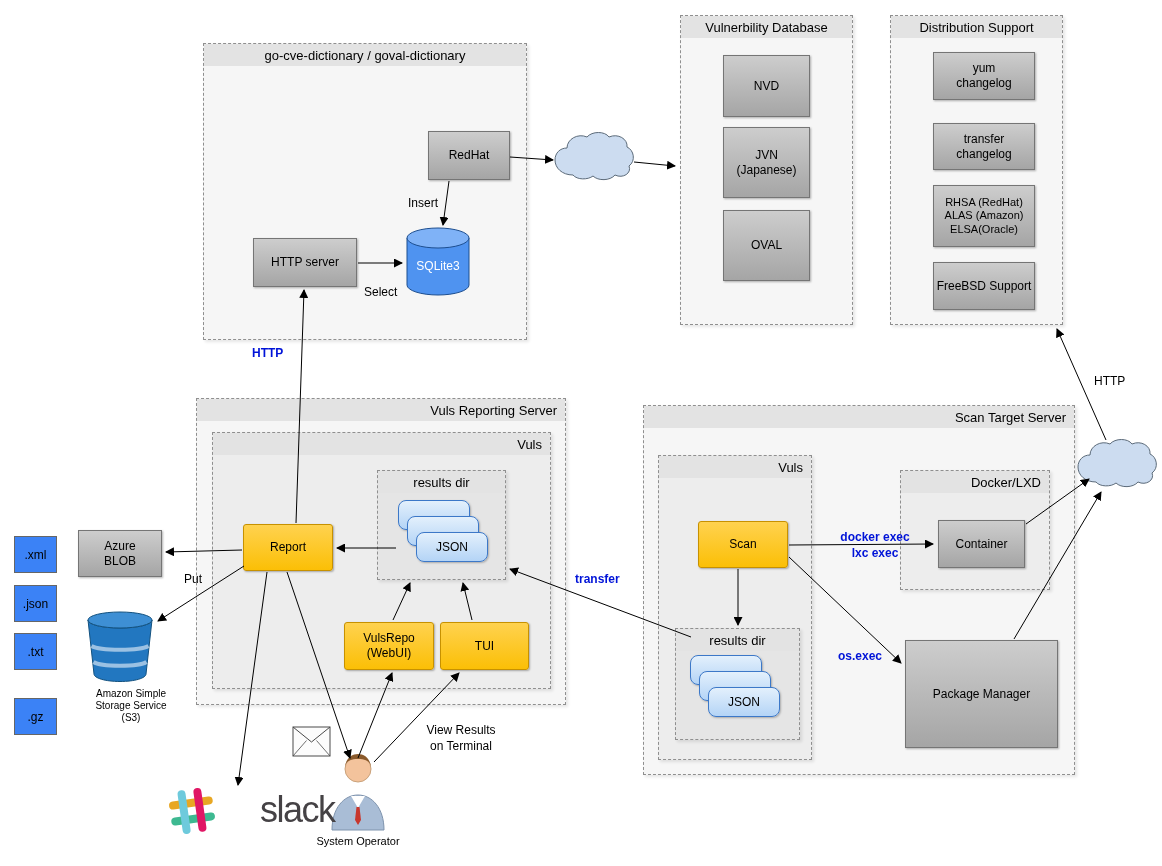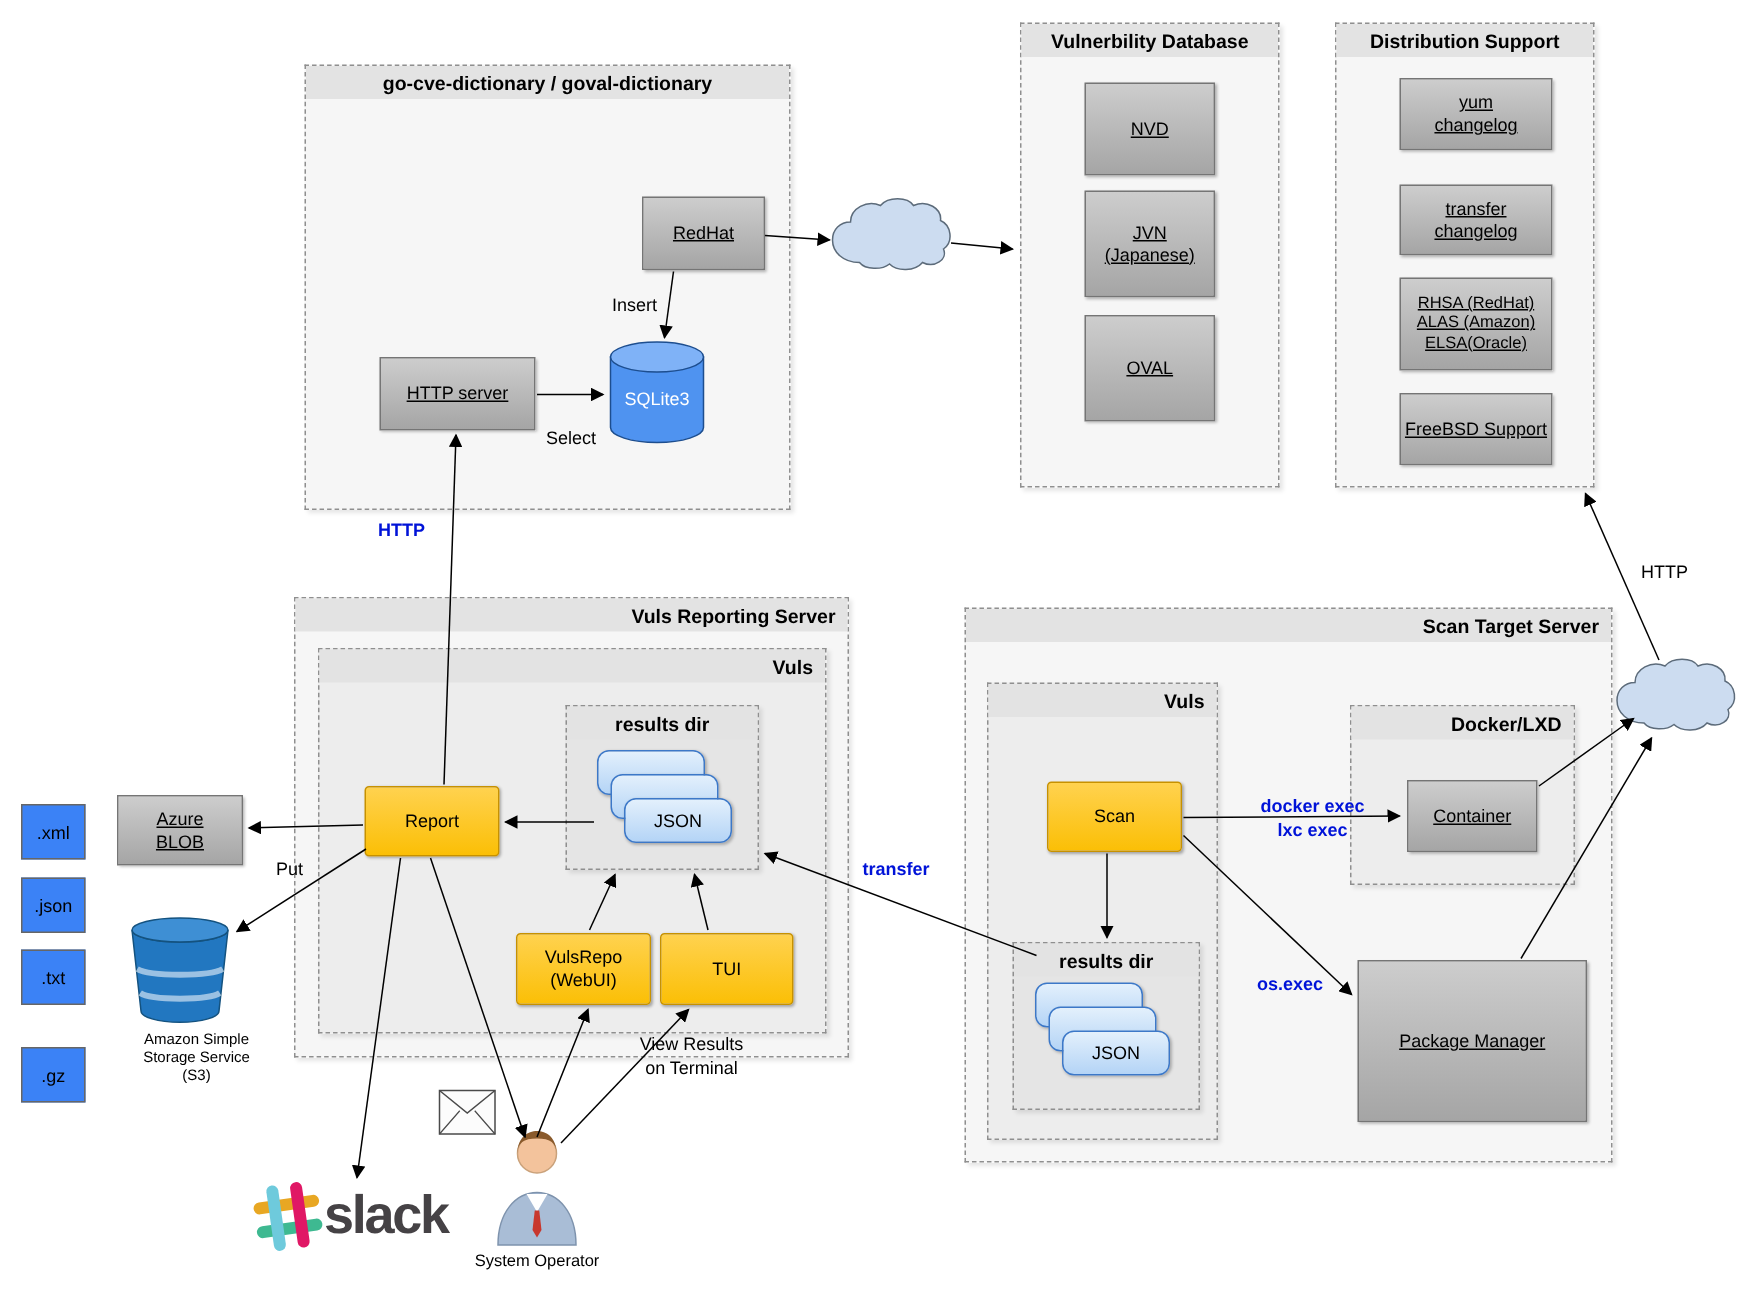--- a/index.html
+++ b/index.html
@@ -1,47 +1,47 @@
 <!DOCTYPE html>
 <html><head>
 <meta charset="utf-8">
 <style>
   html,body{margin:0;padding:0;background:#fff;}
   *{box-sizing:border-box;}
   .canvas{position:relative;width:1162px;height:866px;background:#fff;
           font-family:"Liberation Sans",sans-serif;color:#000;overflow:hidden;}
 
   .container{position:absolute;border:1px dashed #8f8f8f;background:rgba(128,128,128,0.07);
-             box-shadow:2px 2px 3px rgba(0,0,0,0.10);z-index:1;font-weight:bold;}
+             box-shadow:2px 2px 3px rgba(0,0,0,0.10);z-index:1;}
   .hd{height:22px;background:#e3e3e3;display:flex;align-items:center;justify-content:center;
       font-size:13px;white-space:pre;}
   .hd.right{justify-content:flex-end;padding-right:8px;}
 
   .box{position:absolute;display:flex;align-items:center;justify-content:center;
        text-align:center;font-size:12px;line-height:1.22;white-space:pre-line;z-index:2;
        box-shadow:1px 1px 2px rgba(0,0,0,0.3);}
-  .gray{background:linear-gradient(180deg,#cdcdcd,#a5a5a5);border:1px solid #757575;text-decoration:underline;}
+  .gray{background:linear-gradient(180deg,#cdcdcd,#a5a5a5);border:1px solid #757575;}
   .yellow{background:linear-gradient(180deg,#ffd24f,#fbbf06);border:1px solid #c79100;border-radius:3px;}
   .small{font-size:11px;}
 
   .chip{position:absolute;width:43px;height:37px;background:#3b82f6;border:1px solid #666;
         display:flex;align-items:center;justify-content:center;font-size:12px;z-index:2;}
 
   .stack{position:absolute;width:92px;height:64px;z-index:3;}
   .jsoncard{position:absolute;width:72px;height:30px;border:1px solid #3c78c8;border-radius:8px;
             background:linear-gradient(180deg,#e3f0fc,#b4d4f6);
             display:flex;align-items:center;justify-content:center;font-size:12px;
             box-shadow:1px 1px 2px rgba(0,0,0,0.25);}
 
   .lbl{position:absolute;font-size:12px;line-height:1.3;white-space:pre-line;z-index:6;}
   .lbl.blue{color:#0013d8;font-weight:bold;}
   .cap{position:absolute;text-align:center;font-size:10px;line-height:1.2;white-space:pre-line;z-index:6;}
   .cap.op{font-size:11px;}
-  .slack-text{position:absolute;font-size:36px;font-weight:bold;color:#454245;
-              letter-spacing:-1.5px;z-index:6;}
+  .slack-text{position:absolute;font-size:36px;font-weight:normal;color:#454245;
+              letter-spacing:-1.5px;z-index:6;margin-left:44px;}
 
   svg.overlay{position:absolute;left:0;top:0;z-index:5;pointer-events:none;}
   .edge{stroke:#000;stroke-width:1;fill:none;}
   .cloud{fill:#ccdcf0;stroke:#5c6b7a;stroke-width:1;}
   .svgtext{font-family:"Liberation Sans",sans-serif;font-size:12px;}
   .white{fill:#fff;}
 </style>
 </head>
 <body>
 
@@ -133,21 +133,21 @@
 
   <div class="lbl" style="left:396px;top:196px;width:42px;text-align:right">Insert</div>
   <div class="lbl" style="left:364px;top:285px">Select</div>
   <div class="lbl blue" style="left:252px;top:346px">HTTP</div>
   <div class="lbl" style="left:184px;top:572px">Put</div>
   <div class="lbl blue" style="left:575px;top:572px">transfer</div>
   <div class="lbl blue" style="left:835px;top:530px;width:80px;text-align:center">docker exec
 lxc exec</div>
   <div class="lbl blue" style="left:838px;top:649px">os.exec</div>
   <div class="lbl" style="left:1094px;top:374px">HTTP</div>
-  <div class="lbl" style="left:418px;top:689px;width:86px;text-align:center">View Results
+  <div class="lbl" style="left:418px;top:723px;width:86px;text-align:center">View Results
 on Terminal</div>
 
   <div class="cap" style="left:66px;top:688px;width:130px">Amazon Simple
 Storage Service
 (S3)</div>
   <div class="cap op" style="left:303px;top:835px;width:110px">System Operator</div>
   <div class="slack-text" style="left:216px;top:789px">slack</div>
 
   <svg class="overlay" width="1162" height="866" viewBox="0 0 1162 866">
     <defs>

